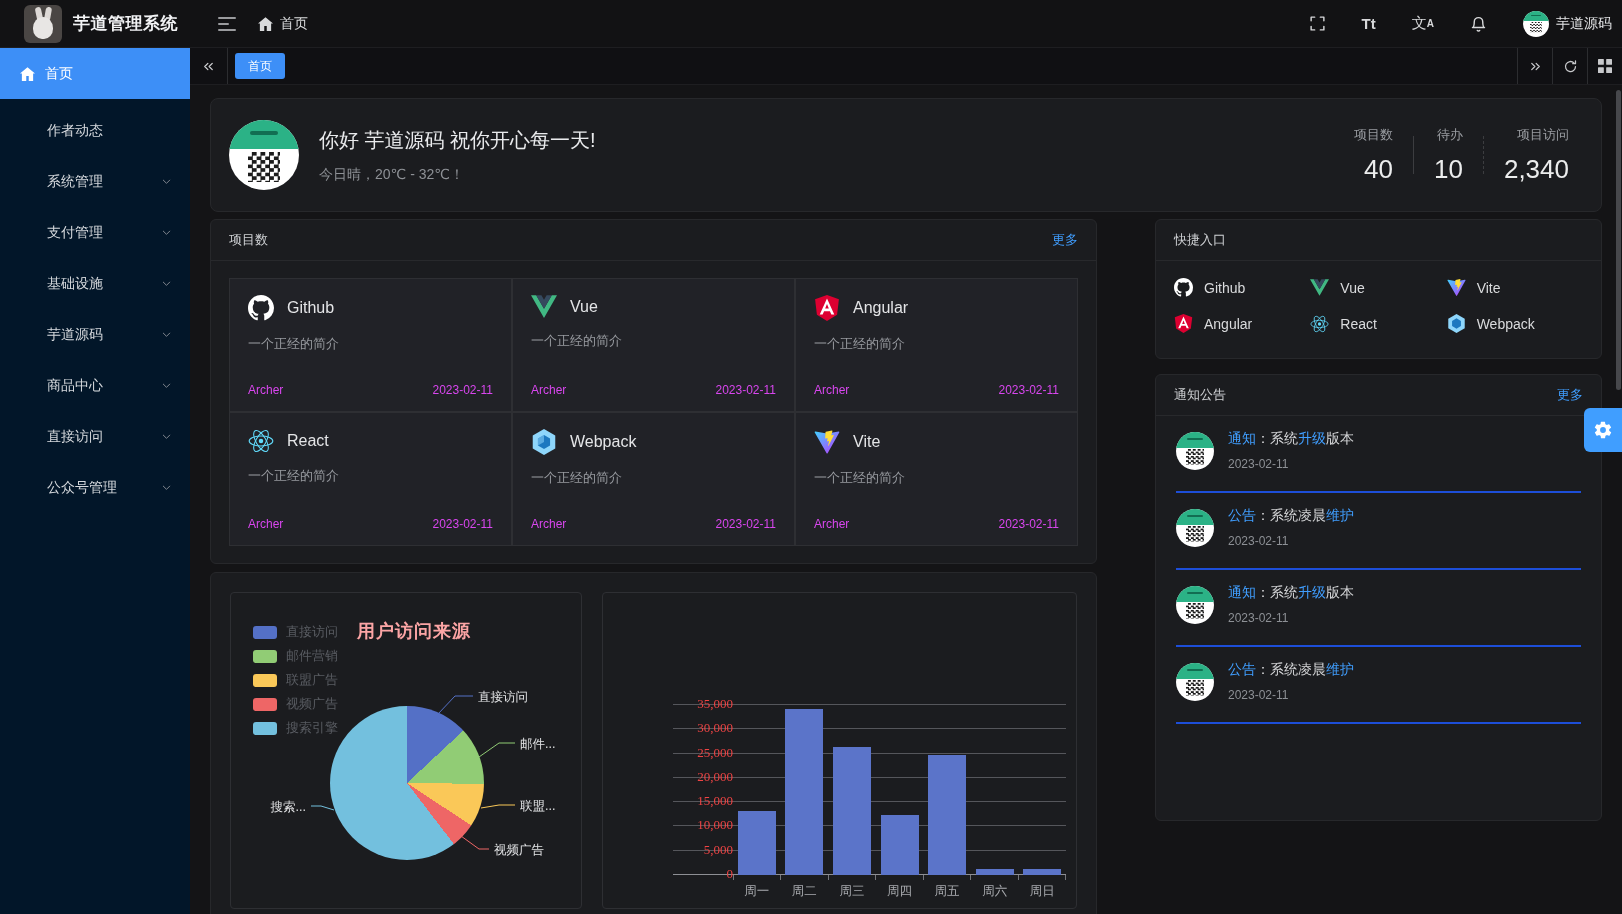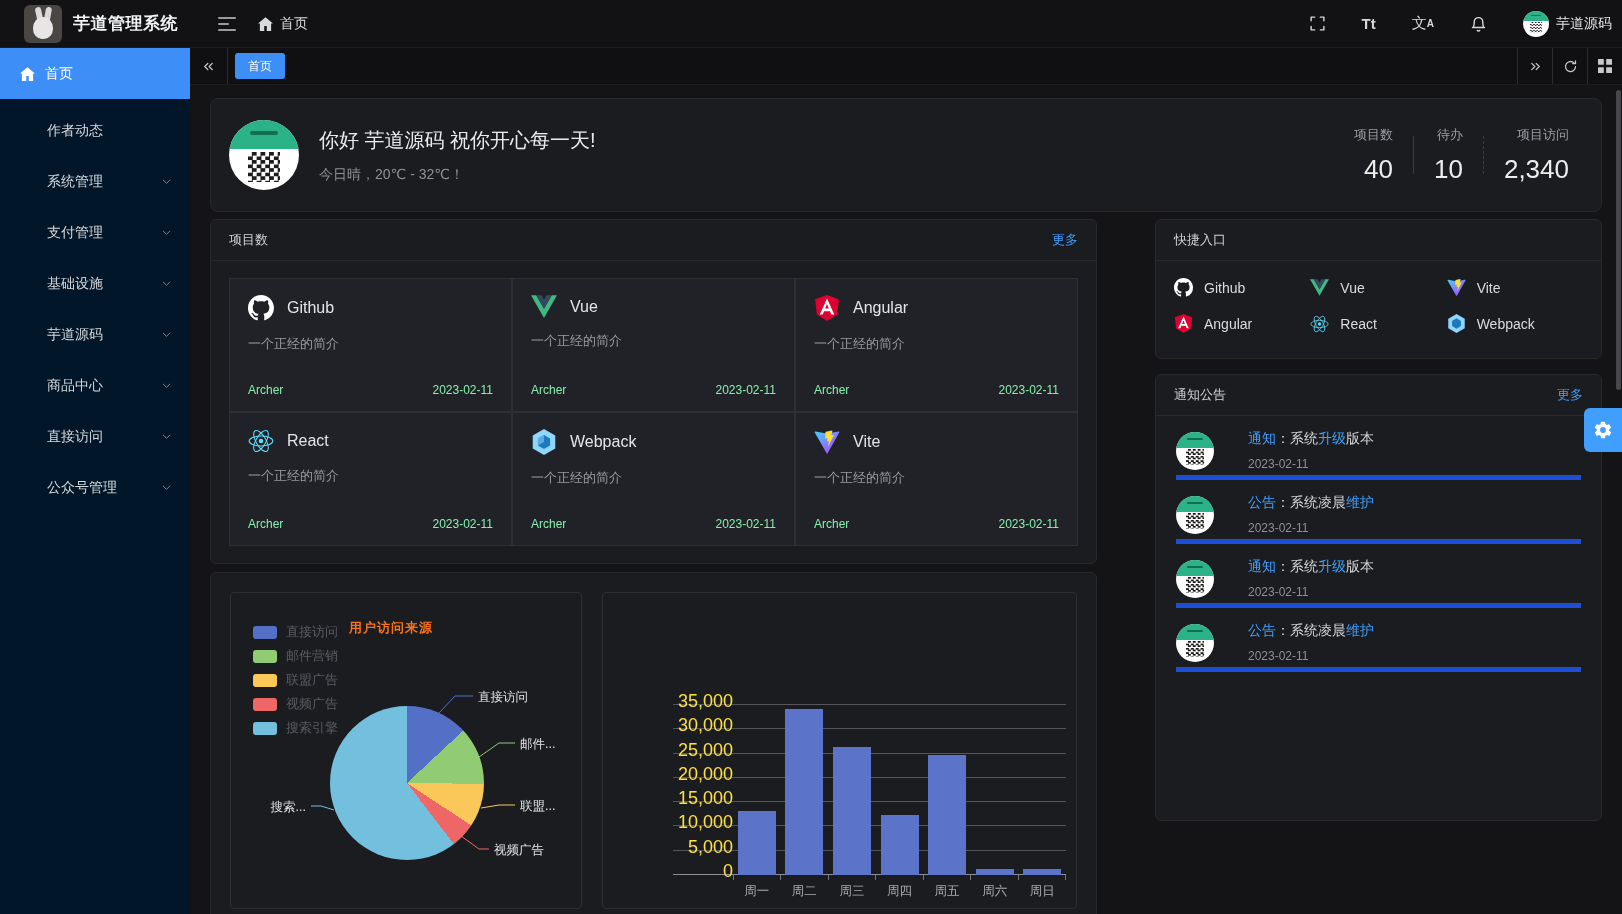--- a/index.html
+++ b/index.html
@@ -71,58 +71,58 @@
   .left-col { width:887px; flex:none; }
   .right-col { flex:1; margin-left:58px; }
 
   
   .projects-card { height:345px; }
   .projects-grid { display:grid; grid-template-columns:repeat(3,1fr); margin:17px 18px; }
   .project-cell { border:1px solid #2e2f33; background:#212227; height:134px; padding:16px 18px 14px 18px; display:flex; flex-direction:column; cursor:pointer; }
   .project-top { display:flex; align-items:center; gap:13px; }
   .project-name { font-size:16px; color:#e4e5e7; }
   .project-desc { font-size:13px; color:#989ba0; margin-top:14px; }
-  .project-foot { margin-top:auto; display:flex; justify-content:space-between; font-size:12px; color:#86efac; }
+  .project-foot { margin-top:auto; display:flex; justify-content:space-between; font-size:12px; color:#d946ef; }
 
   
   .charts-card { height:352px; margin-top:8px; padding:19px; display:flex; gap:20px; }
   .chart-box { border:1px solid #2e2f33; border-radius:4px; position:relative; height:317px; }
   .pie-box { width:352px; flex:none; }
   .bar-box { flex:1; }
-  .chart-title { position:absolute; font-size:13px; font-weight:bold; color:#f97316; letter-spacing:1px; }
+  .chart-title { position:absolute; font-size:18px; font-weight:bold; color:#fca5a5; letter-spacing:1px;margin-left:8px; }
   .pie-box .chart-title { left:118px; top:26px; }
   .bar-box .chart-title { left:0; right:0; top:26px; text-align:center; }
   .legend { position:absolute; left:22px; top:27px; }
   .legend-row { display:flex; align-items:center; height:24px; cursor:pointer; }
   .swatch { width:24px; height:13px; border-radius:3px; }
   .legend-label { font-size:13px; color:#595c62; margin-left:9px; }
   .pie-circle { position:absolute; left:99px; top:113px; width:154px; height:154px; border-radius:50%; }
   .pie-overlay { position:absolute; left:0; top:0; }
 
   .plot { position:absolute; left:70px; right:10px; top:112px; height:170px; }
   .gridline { position:absolute; left:0; right:0; height:1px; background:#55565b; }
   .gridline.axis { background:#8e8f94; }
-  .ytick { position:absolute; right:calc(100% - 60px); transform:translateY(7px); font-size:18px; color:#fde047; }
+  .ytick { position:absolute; right:calc(100% - 60px); transform:translateY(7px); font-size:13px; color:#ef4444;font-family:Liberation Serif, serif; }
   .bars { position:absolute; inset:0; display:flex; align-items:flex-end; }
   .bar-cell { flex:1; display:flex; justify-content:center; align-items:flex-end; height:100%; }
   .bar { width:38px; background:#5b74c9; }
   .xticks { position:absolute; left:70px; right:10px; top:282px; height:5px; display:flex; border-left:1px solid #75767b; }
   .xticks div { flex:1; border-right:1px solid #75767b; }
   .xlabels { position:absolute; left:70px; right:10px; top:290px; display:flex; }
   .xlabels span { flex:1; text-align:center; font-size:12.5px; color:#a9abaf; }
 
   
   .shortcuts-card { height:140px; }
   .shortcuts-grid { display:grid; grid-template-columns:repeat(3,1fr); row-gap:17px; padding:17px 18px; }
   .shortcut { display:flex; align-items:center; gap:11px; font-size:14px; color:#dadbdd; cursor:pointer; }
 
   
   .notices-card { margin-top:15px; height:447px; }
   .notice-list { padding:0 20px; }
-  .notice-item { display:flex; align-items:flex-start; padding:14px 0 4px 0; border-bottom:5px solid #1d4ed8; cursor:pointer;gap:20px; }
+  .notice-item { display:flex; align-items:flex-start; padding:14px 0 20px 0; border-bottom:2px solid #1d4ed8; cursor:pointer; }
   .notice-avatar { width:38px; height:38px; margin-top:2px; }
   .notice-body { margin-left:14px; }
   .notice-title { font-size:14px; color:#d6d7d9; }
   .notice-title .blue { color:#409eff; }
   .notice-date { font-size:12px; color:#8d9095; margin-top:9px; }
 
   
   .fab { position:absolute; left:1584px; top:408px; width:38px; height:44px; background:#409eff; border-radius:6px 0 0 6px; display:flex; align-items:center; justify-content:center; cursor:pointer; z-index:6; }
   .scroll-thumb { position:absolute; right:1px; top:90px; width:5px; height:300px; border-radius:3px; background:#47484c; z-index:7; }
 

